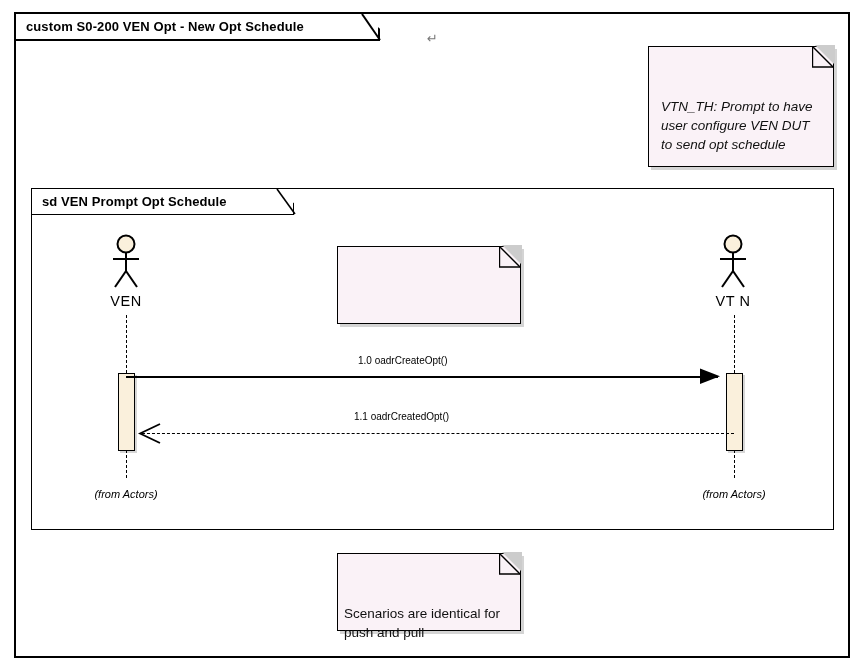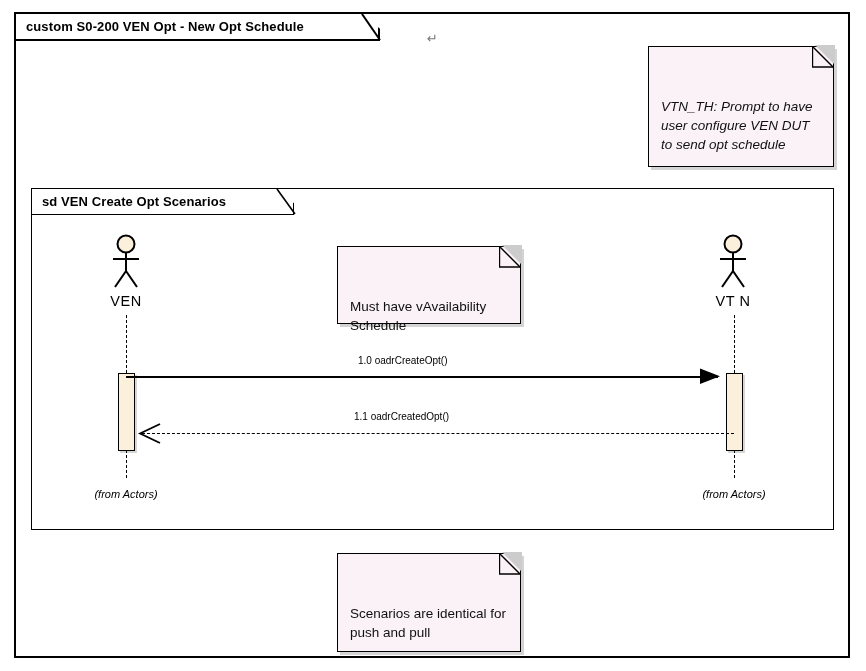--- a/index.html
+++ b/index.html
@@ -117,21 +117,21 @@
     right: -1px;
     top: -1px;
     width: 22px;
     height: 22px;
     pointer-events: none;
   }
   .note-body { position: relative; z-index: 2; }
 
   #note-vtnth   { left: 648px; top: 46px;  width: 186px; height: 121px; font-style: italic; }
   #note-avail   { left: 337px; top: 246px; width: 184px; height: 78px;  }
-  #note-scen    { left: 337px; top: 553px; width: 184px; height: 99px;  }
+  #note-scen    { left: 337px; top: 553px; width: 184px; height: 78px; padding-left: 6px;  }
 
   
   .actor { position: absolute; width: 80px; }
   .actor svg { display: block; margin: 0 auto; }
   .actor-label {
     text-align: center;
     font-size: 14.5px;
     color: #000000;
     margin-top: 3px;
     letter-spacing: 0.6px;
@@ -212,21 +212,21 @@
 
   <div class="note" id="note-vtnth">
     <svg class="note-fold-line" viewBox="0 0 22 22">
       <polyline points="0.5,0.5 0.5,21 21,21" fill="none" stroke="#000000" stroke-width="1.4"></polyline>
       <line x1="0.5" y1="0.5" x2="21" y2="21" stroke="#000000" stroke-width="1.4"></line>
     </svg>
     <div class="note-body">VTN_TH: Prompt to have user configure VEN DUT to send opt schedule</div>
   </div>
 
   <div class="inner-frame">
-    <div class="frame-tag frame-tag-inner">sd VEN Create Opt Scenarios</div>
+    <div class="frame-tag frame-tag-inner">sd VEN Prompt Opt Schedule</div>
     <svg class="frame-tag-slash" style="left:244px; top:0px;" width="24" height="28">
       <line x1="1" y1="0" x2="19" y2="25" stroke="#000000" stroke-width="1.6"></line>
     </svg>
   </div>
 
   <div class="actor" id="actor-ven">
     <svg width="44" height="58" viewBox="0 0 44 58">
       <g transform="translate(2,2)">
         <circle cx="20" cy="10" r="8.5" fill="#faf0dc" stroke="#000000" stroke-width="2"></circle>
         <line x1="20" y1="18.5" x2="20" y2="37" stroke="#000000" stroke-width="2"></line>
@@ -252,21 +252,20 @@
   </div>
 
   <div class="lifeline" id="lifeline-ven"></div>
   <div class="lifeline" id="lifeline-vtn"></div>
 
   <div class="note" id="note-avail">
     <svg class="note-fold-line" viewBox="0 0 22 22">
       <polyline points="0.5,0.5 0.5,21 21,21" fill="none" stroke="#000000" stroke-width="1.4"></polyline>
       <line x1="0.5" y1="0.5" x2="21" y2="21" stroke="#000000" stroke-width="1.4"></line>
     </svg>
-    <div class="note-body">Must have vAvailability Schedule</div>
   </div>
 
   <div class="activation" id="act-ven"></div>
   <div class="activation" id="act-vtn"></div>
 
   <div class="msg-line msg-solid" id="msg1-line"></div>
   <svg class="arrowhead" style="left:700px; top:367px;" width="22" height="19">
     <polygon points="0,1.5 20,9.3 0,17" fill="#000000"></polygon>
   </svg>
   <div class="msg-label" id="msg1-label">1.0 oadrCreateOpt()</div>

